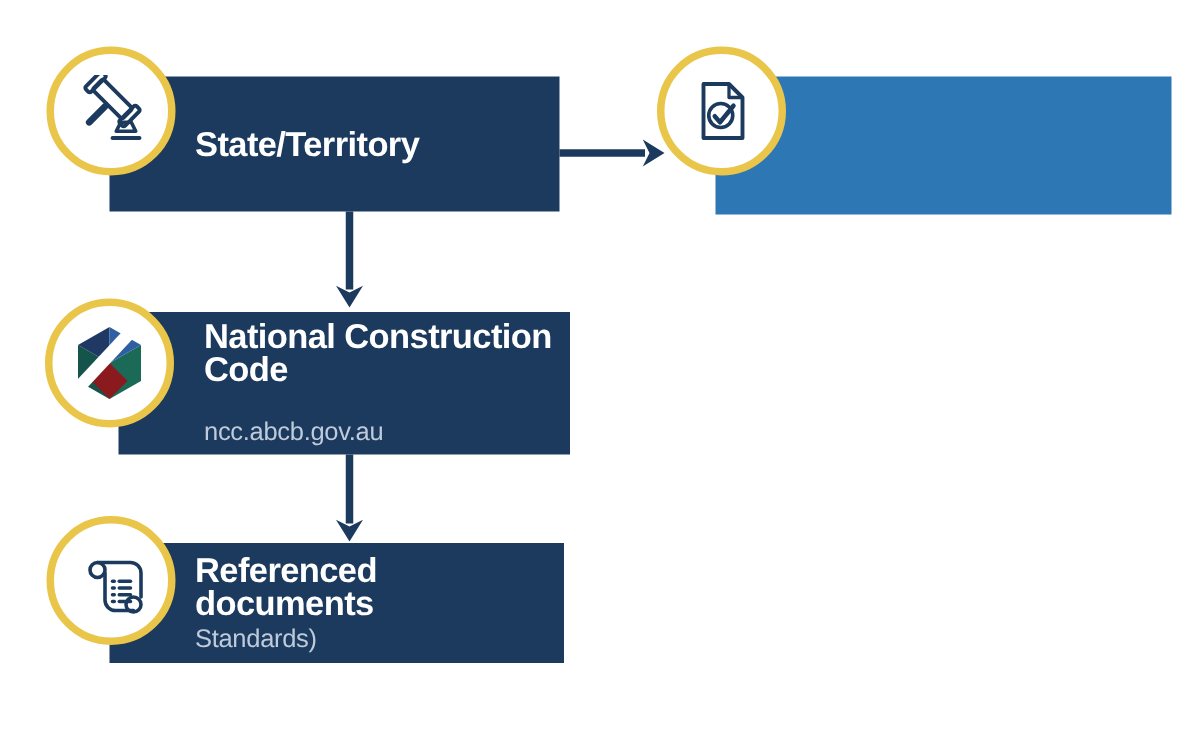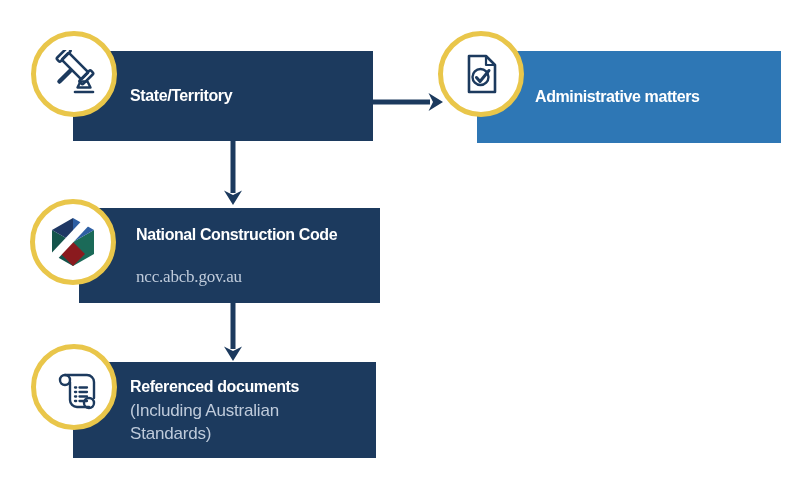--- a/index.html
+++ b/index.html
@@ -18,33 +18,33 @@
     display: flex; flex-direction: column; justify-content: center;
     box-sizing: border-box;
     z-index: 1;
   }
   .node-box.navy { background: var(--navy); }
   .node-box.blue { background: var(--blue); }
 
   .box-state { left: 73px;  top: 51px;  width: 300px; height: 90px; padding-left: 57px; }
   .box-admin { left: 477px; top: 51px;  width: 304px; height: 92px; padding-left: 58px; }
   .box-ncc   { left: 79px;  top: 208px; width: 301px; height: 95px; padding-left: 57px; }
-  .box-ref   { left: 73px;  top: 362px; width: 303px; height: 96px; padding-left: 57px; }
+  .box-ref   { left: 73px;  top: 362px; width: 303px; height: 80px; padding-left: 57px; }
 
   .box-title {
     color: #ffffff; font-weight: bold;
-    font-size: 16px; line-height: 22px;
+    font-size: 23px; line-height: 22px;
     letter-spacing: -0.4px;
   }
   .box-sub {
     color: var(--muted); font-weight: normal;
     font-size: 17px; line-height: 21px;
     letter-spacing: -0.2px;
   }
-  .box-ncc .box-sub { margin-top: 20px; font-family: Liberation Serif, serif; }
+  .box-ncc .box-sub { margin-top: 20px; }
   .box-ref .box-sub { margin-top: 2px; }
 
   
   .medallion {
     position: absolute;
     width: 76px; height: 76px;
     background: #ffffff;
     border: 5px solid var(--gold);
     border-radius: 50%;
     display: flex; align-items: center; justify-content: center;
@@ -79,31 +79,29 @@
 </head>
 <body>
 
 <div class="canvas">
 
   <div class="node-box navy box-state">
     <div class="box-title">State/Territory</div>
   </div>
 
   <div class="node-box blue box-admin">
-    <div class="box-title">Administrative matters</div>
   </div>
 
   <div class="node-box navy box-ncc">
     <div class="box-title">National Construction Code</div>
     <div class="box-sub">ncc.abcb.gov.au</div>
   </div>
 
   <div class="node-box navy box-ref">
     <div class="box-title">Referenced documents</div>
-    <div class="box-sub">(Including Australian</div>
     <div class="box-sub">Standards)</div>
   </div>
 
   <svg class="arrows" viewBox="0 0 800 497" aria-hidden="true">
 
     <g>
       <line class="arrow-shaft" x1="373" y1="102" x2="430" y2="102"></line>
       <path class="arrow-head" d="M443 102 L428.5 93 L433 102 L428.5 111 Z"></path>
     </g>
 

